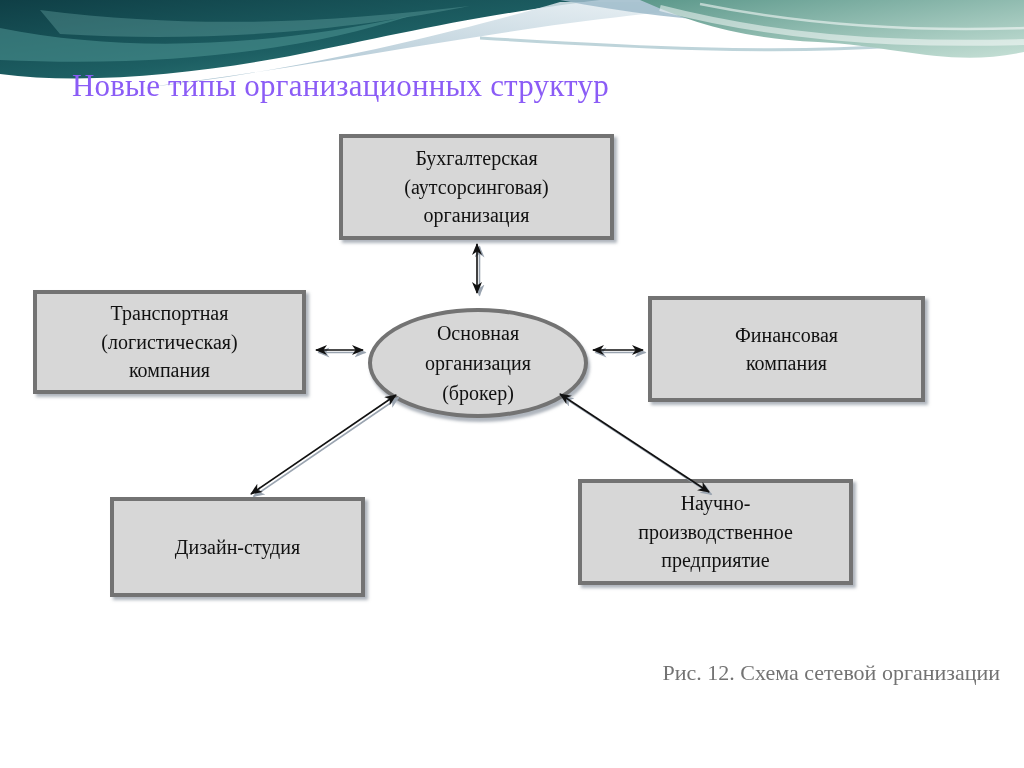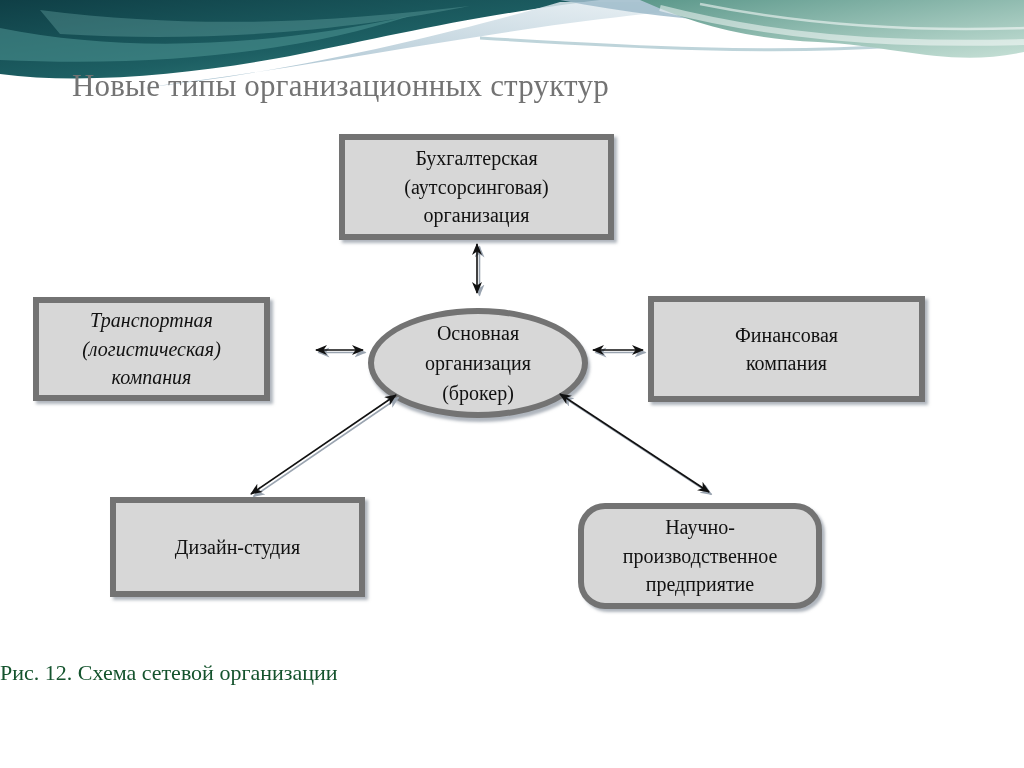--- a/index.html
+++ b/index.html
@@ -6,52 +6,52 @@
   body{
     width:1024px;height:768px;position:relative;overflow:hidden;
     background:#ffffff;
     font-family:"Liberation Serif","DejaVu Serif",serif;
   }
   
   .wave-wrap{position:absolute;left:0;top:0;width:1024px;height:160px;}
   
   .slide-title{
     position:absolute;left:72px;top:68px;width:880px;
-    font-size:31px;color:#737373;letter-spacing:.2px;
+    font-size:31px;color:#8b5cf6;letter-spacing:.2px;
     white-space:nowrap;
   }
   
   .node{
     position:absolute;
     background:#d7d7d7;
-    border:6px solid #737373;
+    border:4px solid #737373;
     box-shadow:3px 3px 3px rgba(110,120,135,.55);
     display:flex;align-items:center;justify-content:center;
     text-align:center;
     font-size:20px;line-height:1.42;color:#111111;
     white-space:pre-line;
     box-sizing:border-box;
   }
   .node-top          {left:339px;top:134px;width:275px;height:106px;}
-  .node-left         {left:33px; top:297px;width:237px;height:104px;font-style:italic;}
+  .node-left         {left:33px; top:290px;width:273px;height:104px;}
   .node-right        {left:648px;top:296px;width:277px;height:106px;font-family:Liberation Serif, serif;}
   .node-bottom-left  {left:110px;top:497px;width:255px;height:100px;}
-  .node-bottom-right {left:578px;top:503px;width:244px;height:106px;border-radius:27px;}
+  .node-bottom-right {left:578px;top:479px;width:275px;height:106px;}
   .node-center{
     left:368px;top:308px;width:220px;height:110px;
     border-radius:50%;
     box-shadow:2px 4px 3px rgba(110,120,135,.55);
     line-height:1.5;
   }
   
   .arrows{position:absolute;left:0;top:0;width:1024px;height:768px;pointer-events:none;}
   
   .caption{
     position:absolute;left:0;top:660px;width:1000px;
-    text-align:left;font-size:22px;color:#14532d;
+    text-align:right;font-size:22px;color:#737373;
   }
 </style>
 </head>
 <body>
 
 <div class="wave-wrap">
   <svg width="1024" height="160" viewBox="0 0 1024 160">
     <defs>
       <linearGradient id="tealGrad" x1="0" y1="0" x2="1" y2="1">
         <stop offset="0" stop-color="#0f3f46"></stop>

